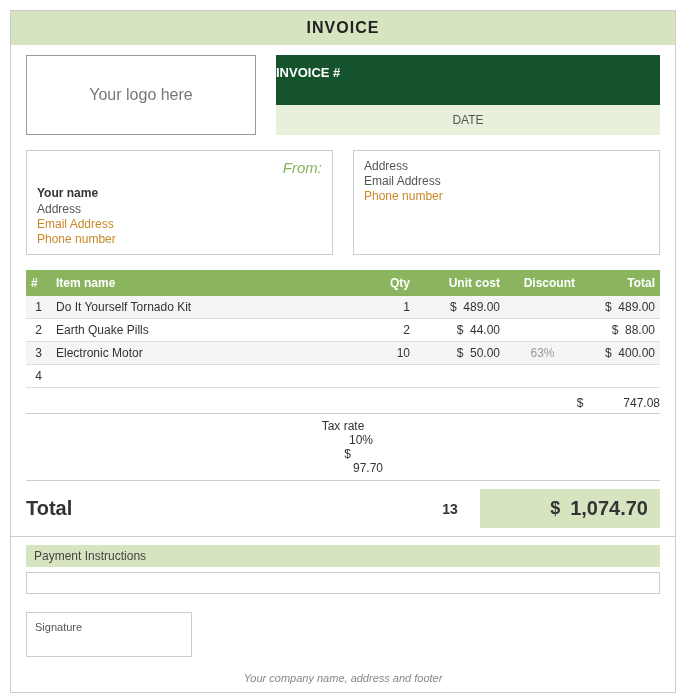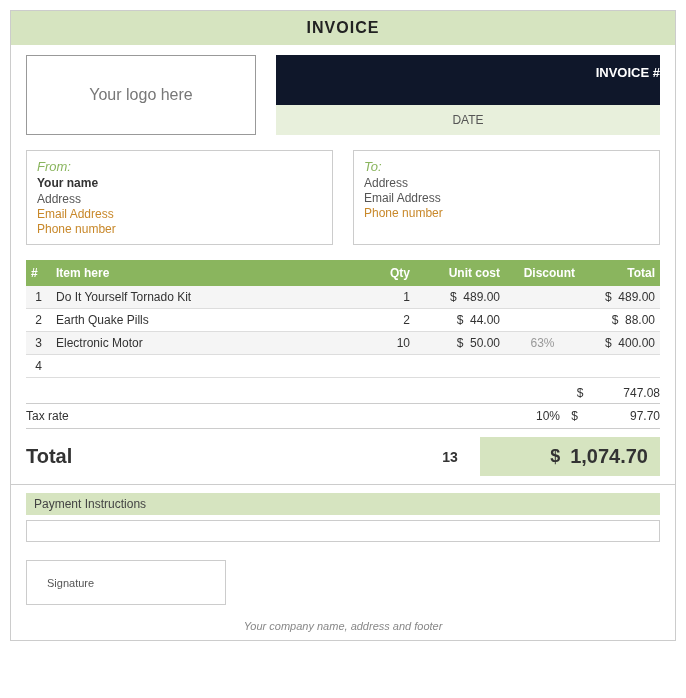--- a/index.html
+++ b/index.html
@@ -49,23 +49,23 @@
       font-size: 16px;
     }
 
     .invoice-info-box {
       flex: 1;
       display: flex;
       flex-direction: column;
     }
 
     .invoice-number-row {
-      background: #0f172a;
+      background: #14532d;
       color: #fff;
-      text-align: right;
+      text-align: left;
       padding: 10px 0;
       font-weight: bold;
       font-size: 13px;
       flex: 1;
     }
 
     .invoice-date-row {
       background: #e8f0dc;
       text-align: center;
       padding: 8px 0;
@@ -83,22 +83,23 @@
     .address-box {
       flex: 1;
       border: 1px solid #ccc;
       padding: 8px 10px;
       min-height: 90px;
     }
 
     .address-label {
       color: #8ab55e;
       font-style: italic;
-      font-size: 13px;
-      margin-bottom: 2px;
+      font-size: 15px;
+      margin-bottom: 10px;
+      text-align: right;
     }
 
     .address-name {
       font-weight: bold;
       margin-bottom: 2px;
     }
 
     .address-line {
       color: #555;
       margin-bottom: 1px;
@@ -165,20 +166,21 @@
     }
 
     .item-name-cell {
       color: #2a7ab5;
     }
 
     .tax-row {
       display: flex;
       align-items: center;
       padding: 5px 15px;
+      flex-direction: column;
     }
 
     .tax-label {
       flex: 1;
       font-size: 12px;
     }
 
     .tax-rate {
       width: 60px;
       text-align: right;
@@ -254,25 +256,25 @@
       margin-bottom: 8px;
     }
 
     
     .signature-section {
       padding: 5px 15px;
     }
 
     .signature-box {
       border: 1px solid #ccc;
-      width: 200px;
+      width: 166px;
       height: 45px;
       display: flex;
-      align-items: center;
-      padding: 20px;
+      align-items: flex-start;
+      padding: 8px;
       font-size: 11px;
       color: #555;
     }
 
     
     .page-footer {
       text-align: center;
       padding: 10px 0 8px 0;
       font-size: 11px;
       color: #888;
@@ -325,33 +327,32 @@
 
   <div class="address-section">
     <div class="address-box">
       <div class="address-label">From:</div>
       <div class="address-name">Your name</div>
       <div class="address-line">Address</div>
       <div class="address-email">Email Address</div>
       <div class="address-phone">Phone number</div>
     </div>
     <div class="address-box">
-      <div class="address-label">To:</div>
       <div class="address-line">Address</div>
       <div class="address-line">Email Address</div>
       <div class="address-phone">Phone number</div>
     </div>
   </div>
 
   <div class="items-section">
     <table class="items-table">
       <thead>
         <tr>
           <th class="col-hash">#</th>
-          <th>Item here</th>
+          <th>Item name</th>
           <th class="col-qty right">Qty</th>
           <th class="col-unit right">Unit cost</th>
           <th class="col-discount right">Discount</th>
           <th class="col-total right">Total</th>
         </tr>
       </thead>
       <tbody id="items-tbody">
       <tr>
       <td class="col-hash center">1</td>
       <td class="item-name-cell">Do It Yourself Tornado Kit</td>

